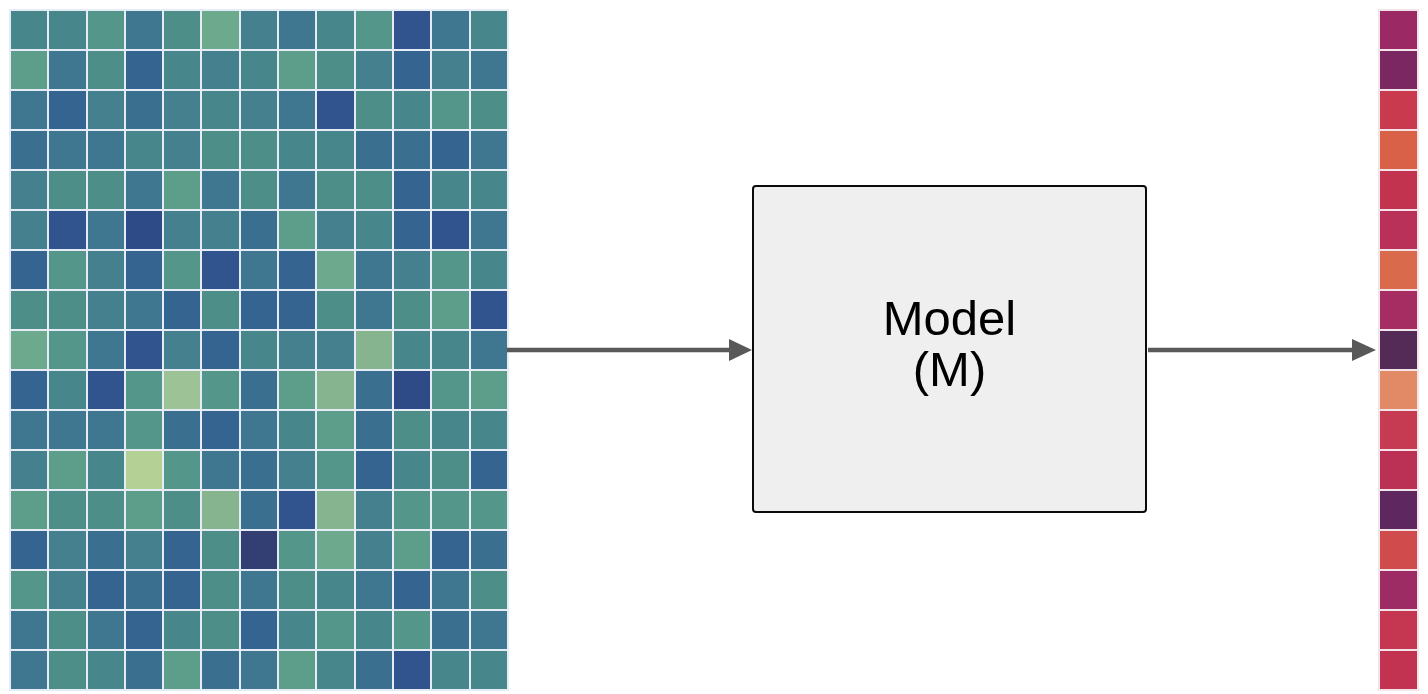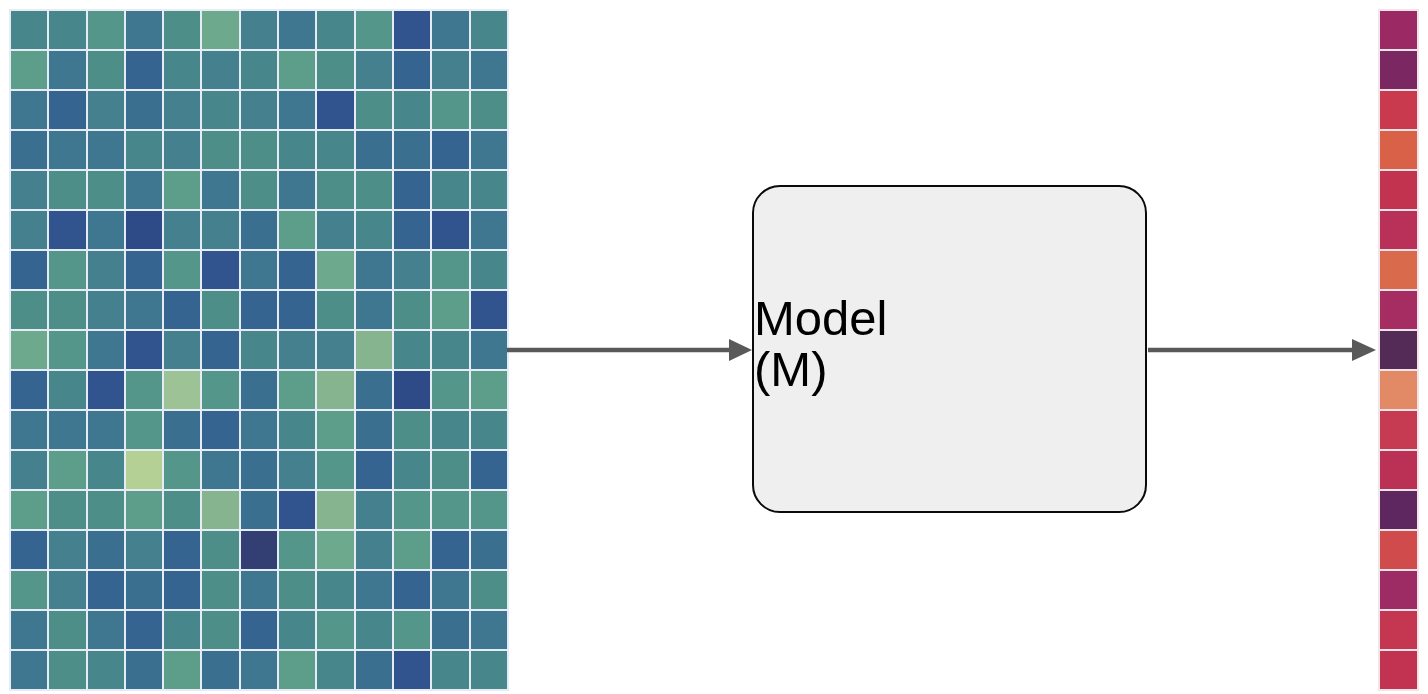--- a/index.html
+++ b/index.html
@@ -31,24 +31,24 @@
     padding: 2px;
   }
   .out-cell { width: 100%; height: 100%; }
   .model-box {
     position: absolute;
     left: 752px; top: 185px;
     width: 395px; height: 328px;
     box-sizing: border-box;
     background: #efefef;
     border: 2px solid #0a0a0a;
-    border-radius: 28px;
+    border-radius: 4px;
     display: flex;
     flex-direction: column;
-    align-items: flex-start;
+    align-items: center;
     justify-content: center;
     transform: translateZ(0);
   }
   .model-label {
     font-size: 49px;
     line-height: 61px;
     color: #000000;
     text-align: center;
     margin-top: -10px;
   }

